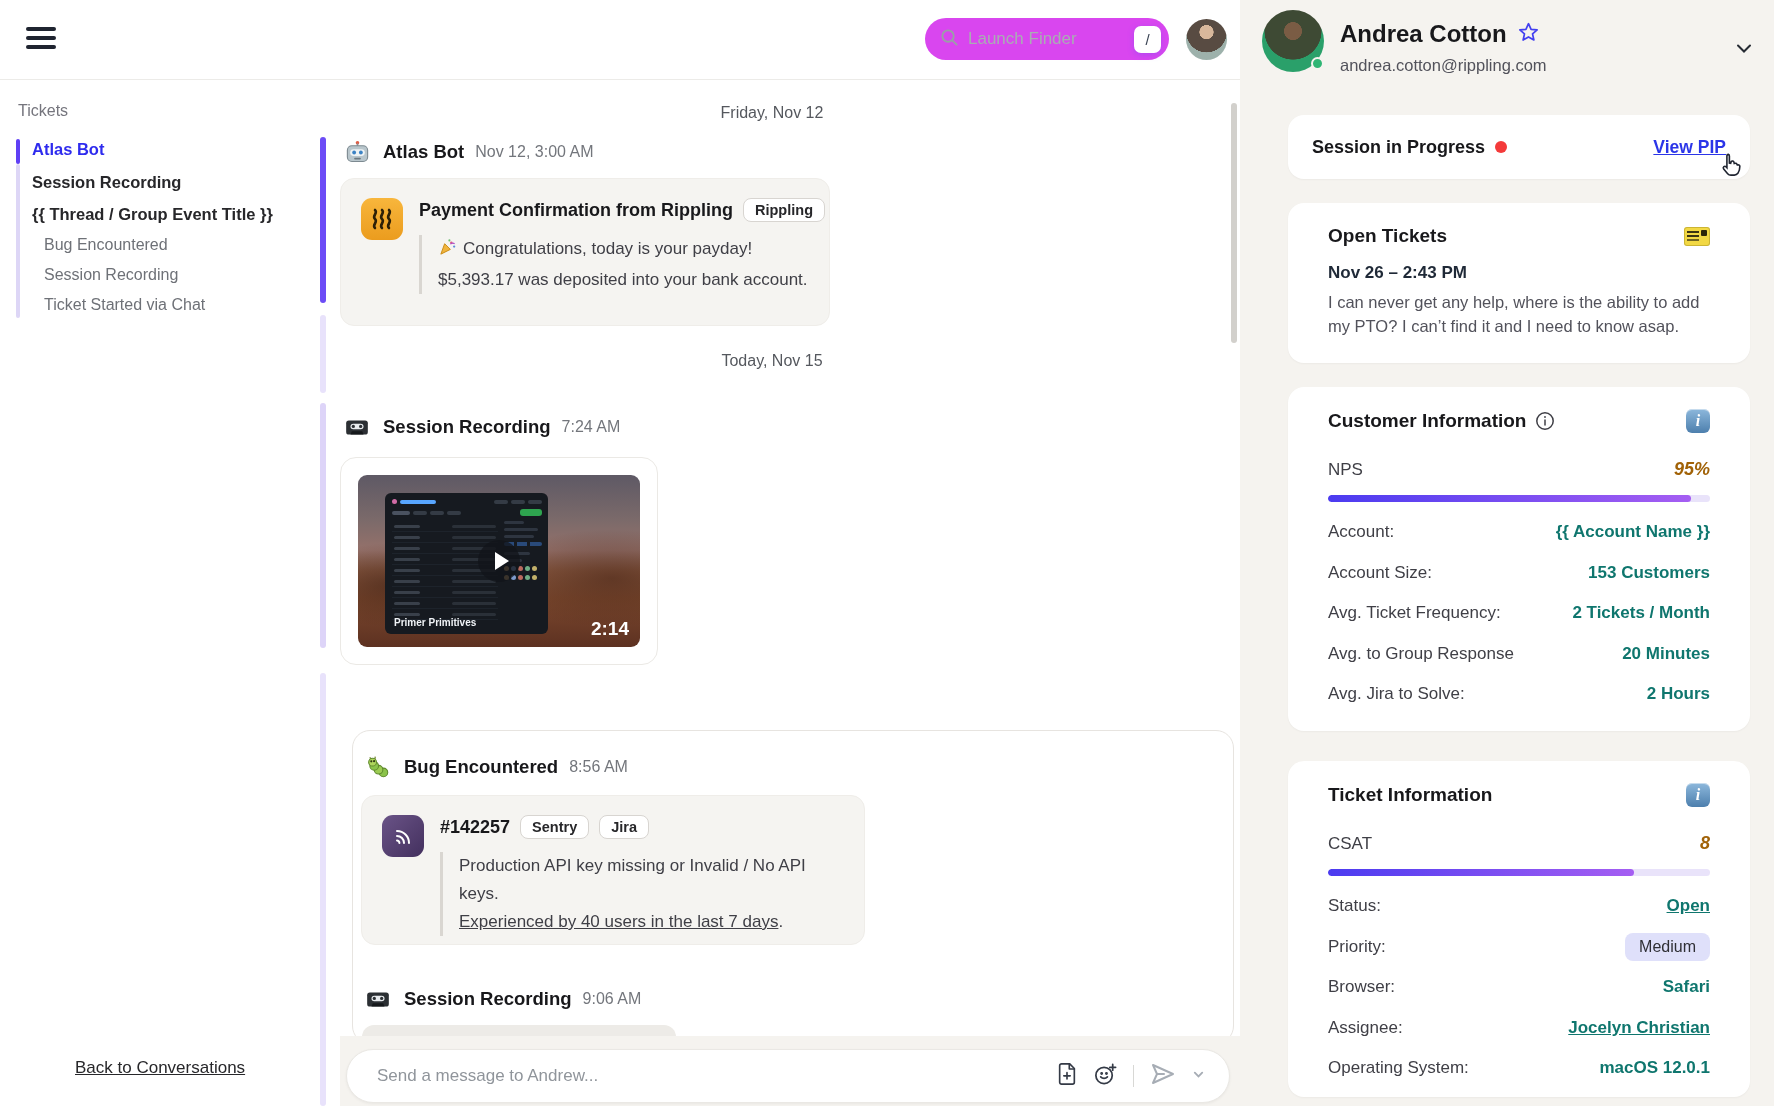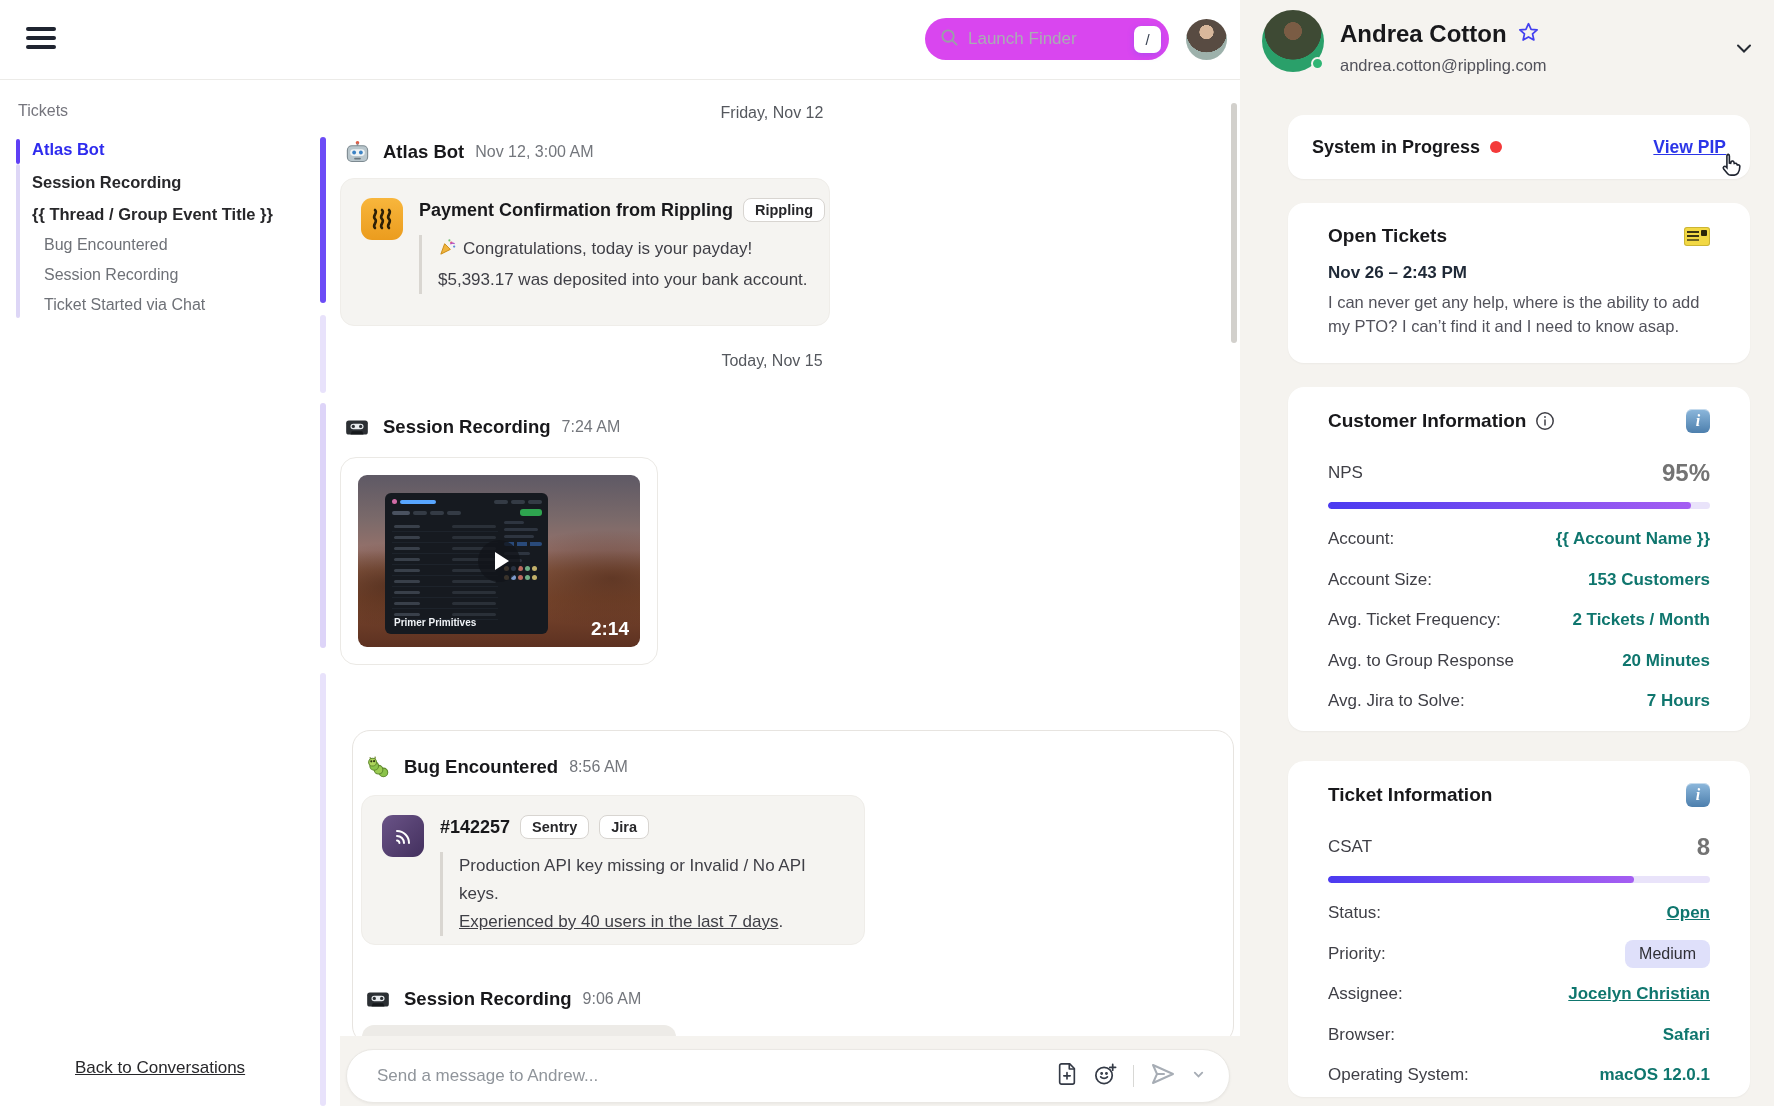--- a/index.html
+++ b/index.html
@@ -104,21 +104,21 @@
 
   .card-tickets { top:203px; height:160px; }
   .ot-date { margin-top:16px; font-size:17px; font-weight:bold; color:#1f2937; }
   .ot-msg { margin-top:7px; font-size:16.5px; color:#52525b; line-height:24px; max-width:418px; }
 
   .card-info { height:344px; }
   .card-customer { top:387px; }
   .card-ticket { top:761px; height:336px; }
   .metric-row { margin-top:26px; display:flex; justify-content:space-between; align-items:center; }
   .metric-label { font-size:17px; color:#3f3f46; }
-  .metric-value { font-size:24px; font-weight:bold; color:#737373; }
+  .metric-value { font-size:18px; font-weight:bold; color:#a16207;font-style:italic; }
   .bar-track { margin-top:15px; height:7px; border-radius:4px; background:#e9e3fa; overflow:hidden; }
   .bar-fill { height:100%; border-radius:4px; background:linear-gradient(90deg,#4b3bf0,#a55ef2); }
   .irows { margin-top:10px; }
   .irow { height:40.5px; display:flex; justify-content:space-between; align-items:center; }
   .ilabel { font-size:17px; color:#3f3f46; }
   .ivalue { font-size:17px; font-weight:bold; color:#0f766e; }
   .ivalue.link { font-size:17px; }
   .badge-medium { background:#dfe0fa; color:#2f2f35; font-size:16px; font-weight:normal; border-radius:8px; padding:5px 14px; }
 
   .ticket-icon { width:26px; height:19px; background:#f2d844; border-radius:3px; position:relative; box-shadow:inset 0 0 0 1px rgba(90,75,0,.25); }
@@ -429,21 +429,21 @@
   </div>
   <div class="p-email">andrea.cotton@rippling.com</div>
   <span class="p-chevron">
     <svg width="24" height="24" viewBox="0 0 24 24" fill="none" stroke="#262b33" stroke-width="2" stroke-linecap="round">
         <path d="M6 9.5l6 6 6-6"></path>
       </svg>
   </span>
 
   <div class="pcard card-session">
     <span style="display:flex;align-items:center;">
-      <span class="title" style="font-size:18px;">System in Progress</span>
+      <span class="title" style="font-size:18px;">Session in Progress</span>
       <span class="reddot"></span>
     </span>
     <a class="link viewpip">View PIP</a>
   </div>
   <span class="cursor-icon">
     <svg width="26" height="28" viewBox="0 0 24 26">
         <path d="M9 2.2c.9 0 1.5.7 1.5 1.5v6.6l1.2.2.3-1.1c.2-.8 1-1.2 1.7-1 .6.2 1 .7 1.1 1.3l.2 1 .9-.2c.7-.1 1.4.3 1.7.9l.2.5.8-.1c.9 0 1.6.7 1.6 1.6 0 2.7-.8 4.9-1.8 6.4-.8 1.1-2 1.7-3.3 1.7h-3.2c-1.2 0-2.3-.5-3-1.4l-3.7-4.4c-.5-.6-.4-1.6.2-2.1.6-.5 1.4-.4 1.9.1l.9.9V3.7c0-.8.7-1.5 1.8-1.5z" fill="#fff" stroke="#1f2430" stroke-width="1.5"></path>
       </svg>
   </span>
 
@@ -489,21 +489,21 @@
       <div class="irow">
           <span class="ilabel">Avg. Ticket Frequency:</span>
           <span class="ivalue">2 Tickets / Month</span>
         </div>
       <div class="irow">
           <span class="ilabel">Avg. to Group Response</span>
           <span class="ivalue">20 Minutes</span>
         </div>
       <div class="irow">
           <span class="ilabel">Avg. Jira to Solve:</span>
-          <span class="ivalue">7 Hours</span>
+          <span class="ivalue">2 Hours</span>
         </div>
     </div>
   </div>
 
   <div class="pcard card-info card-ticket">
     <div class="title-row">
       <span class="title">Ticket Information</span>
       <span class="info-emoji">i</span>
     </div>
     <div class="metric-row">
@@ -516,26 +516,26 @@
     <div class="irows">
       <div class="irow">
           <span class="ilabel">Status:</span>
           <a class="ivalue link">Open</a>
         </div>
       <div class="irow">
           <span class="ilabel">Priority:</span>
           <span class="ivalue badge-medium">Medium</span>
         </div>
       <div class="irow">
+          <span class="ilabel">Browser:</span>
+          <span class="ivalue">Safari</span>
+        </div>
+      <div class="irow">
           <span class="ilabel">Assignee:</span>
           <a class="ivalue link">Jocelyn Christian</a>
         </div>
       <div class="irow">
-          <span class="ilabel">Browser:</span>
-          <span class="ivalue">Safari</span>
-        </div>
-      <div class="irow">
           <span class="ilabel">Operating System:</span>
           <span class="ivalue">macOS 12.0.1</span>
         </div>
     </div>
   </div>
 </div>
 
 </body></html>

